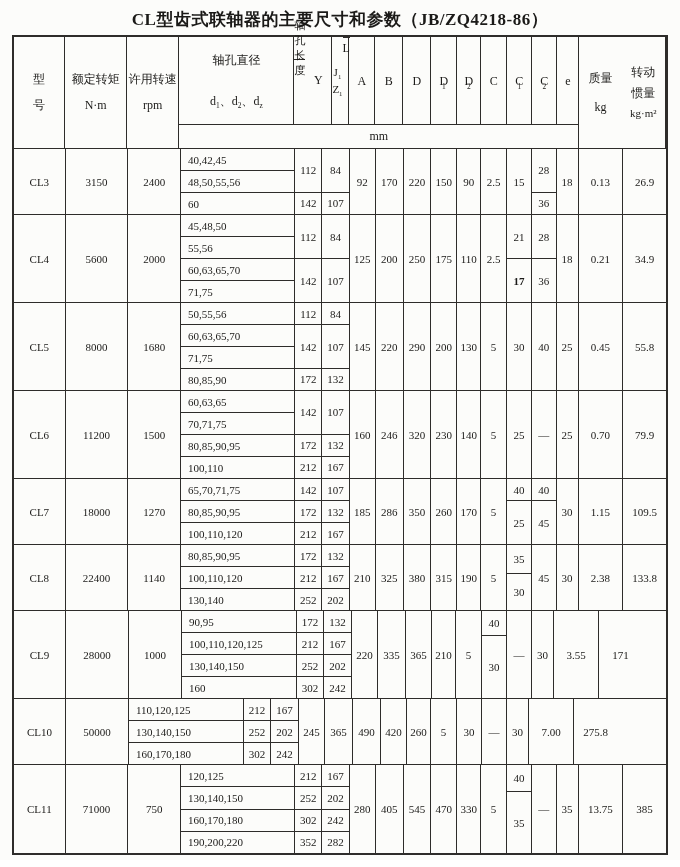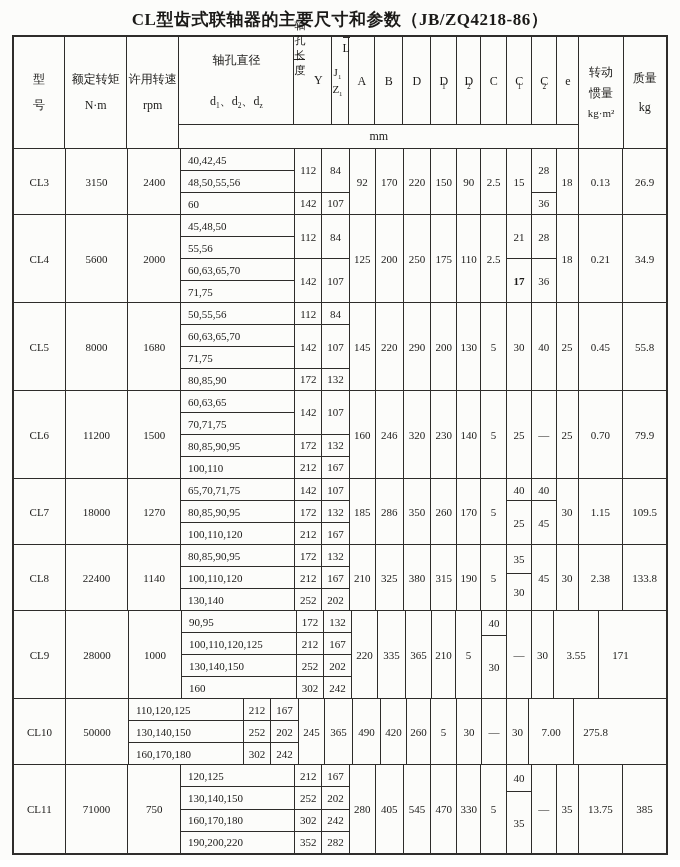--- a/index.html
+++ b/index.html
@@ -98,28 +98,28 @@
           <div class="hcell hsym c-D1">D<sub>1</sub></div>
           <div class="hcell hsym c-D2">D<sub>2</sub></div>
           <div class="hcell hsym c-C">C</div>
           <div class="hcell hsym c-C1">C<sub>1</sub></div>
           <div class="hcell hsym c-C2">C<sub>2</sub></div>
           <div class="hcell hsym c-e">e</div>
         </div>
         <div class="hmm">mm</div>
       </div>
 
+      <div class="hcell hmass c-mass">
+        <span>质量</span>
+        <span>kg</span>
+      </div>
       <div class="hcell hin c-in">
         <span>转动</span>
         <span>惯量</span>
         <span class="unit">kg·m²</span>
-      </div>
-      <div class="hcell hmass c-mass">
-        <span>质量</span>
-        <span>kg</span>
       </div>
     </div>
 
     <div>
         <div class="block" style="height: 66px;">
           <div class="cell c-model">CL3</div>
           <div class="cell c-torque">3150</div>
           <div class="cell c-speed">2400</div>
           <div class="stack c-diam">
             <div class="subcell diam bb">40,42,45</div>

